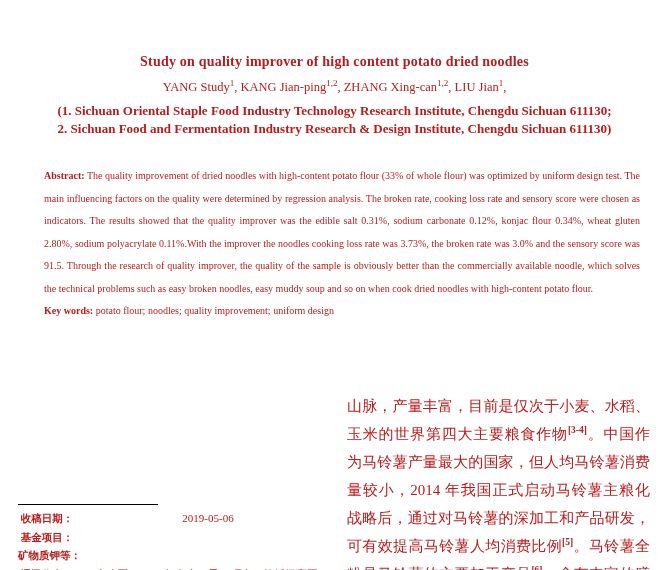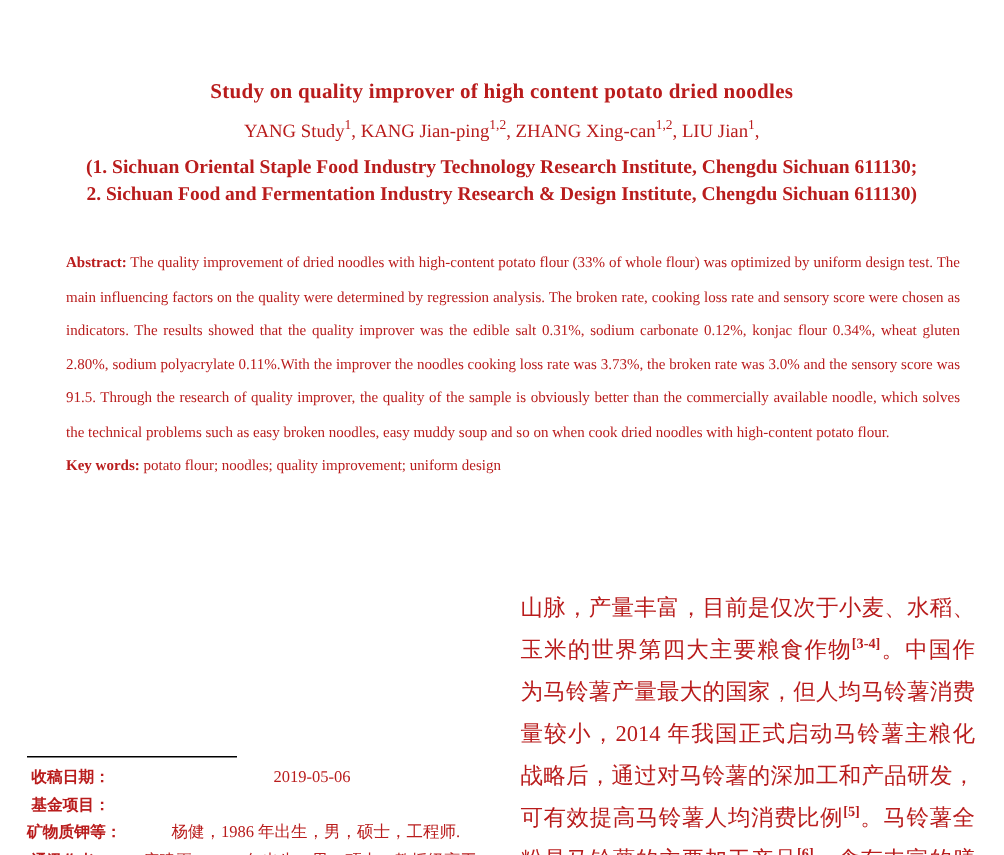--- a/index.html
+++ b/index.html
@@ -100,21 +100,20 @@
     <div id="footnote-rule"></div>
     <div class="footnote">
       <span class="fn-label">收稿日期：</span>
       <span class="fn-value">2019-05-06</span>
     </div>
     <div class="footnote">
       <span class="fn-label">基金项目：</span>
     </div>
     <div class="footnote">
       <span class="fn-label">矿物质钾等：</span>
-      <span class="fn-value">杨健，1986 年出生，男，硕士，工程师.</span>
     </div>
     <div class="footnote">
       <span class="fn-label">通讯作者：</span>
       <span class="fn-value">康建平，1965 年出生，男，硕士，教授级高工.</span>
     </div>
   </div>
 
   <div id="bottom-rule"></div>
   <div id="bottom-stub"></div>
 

